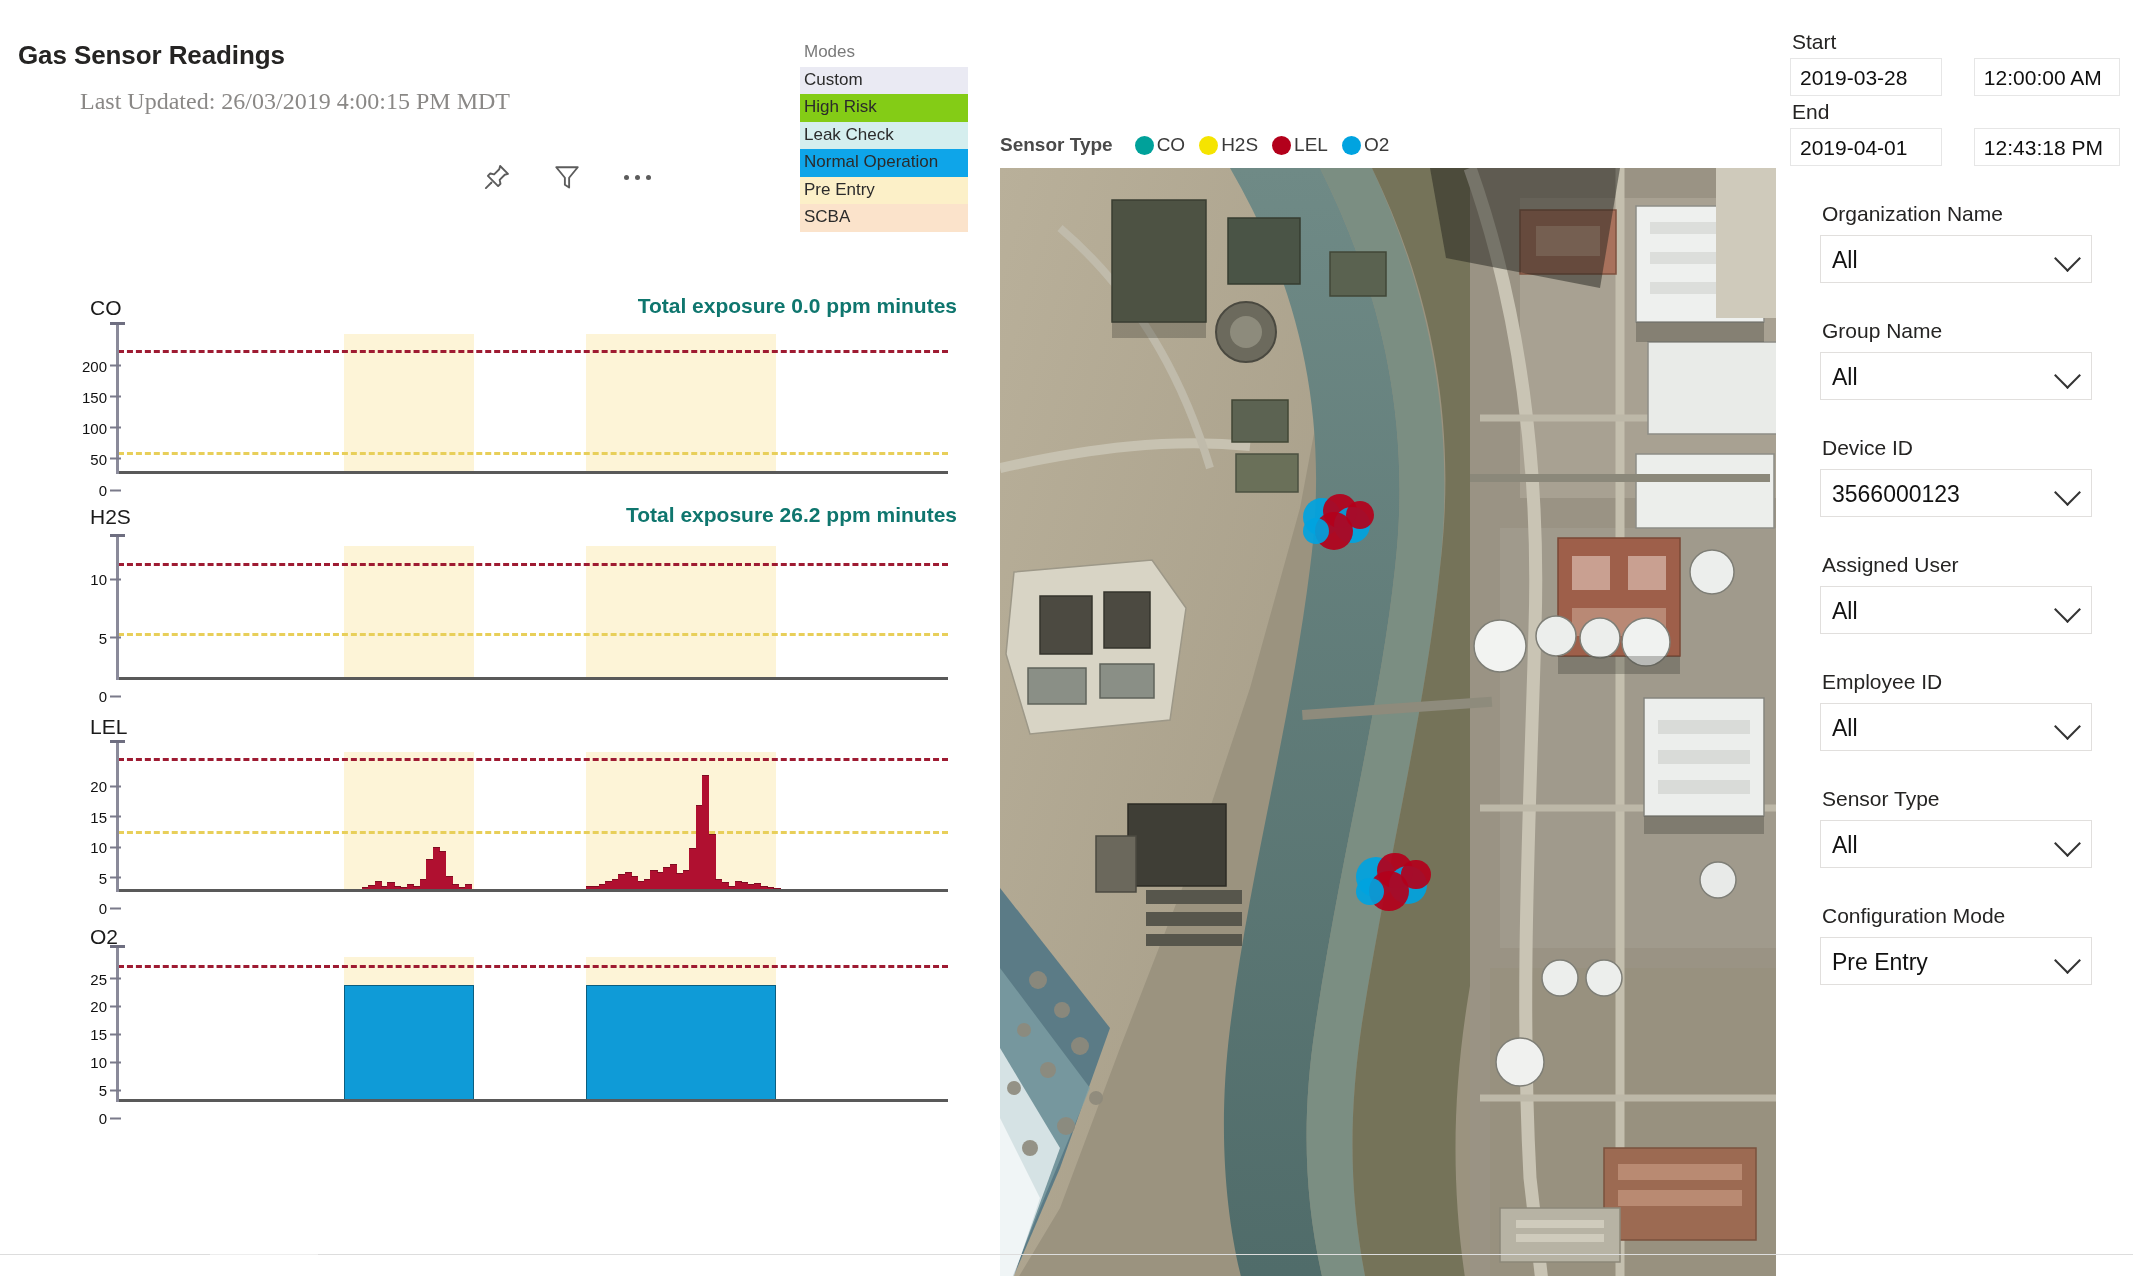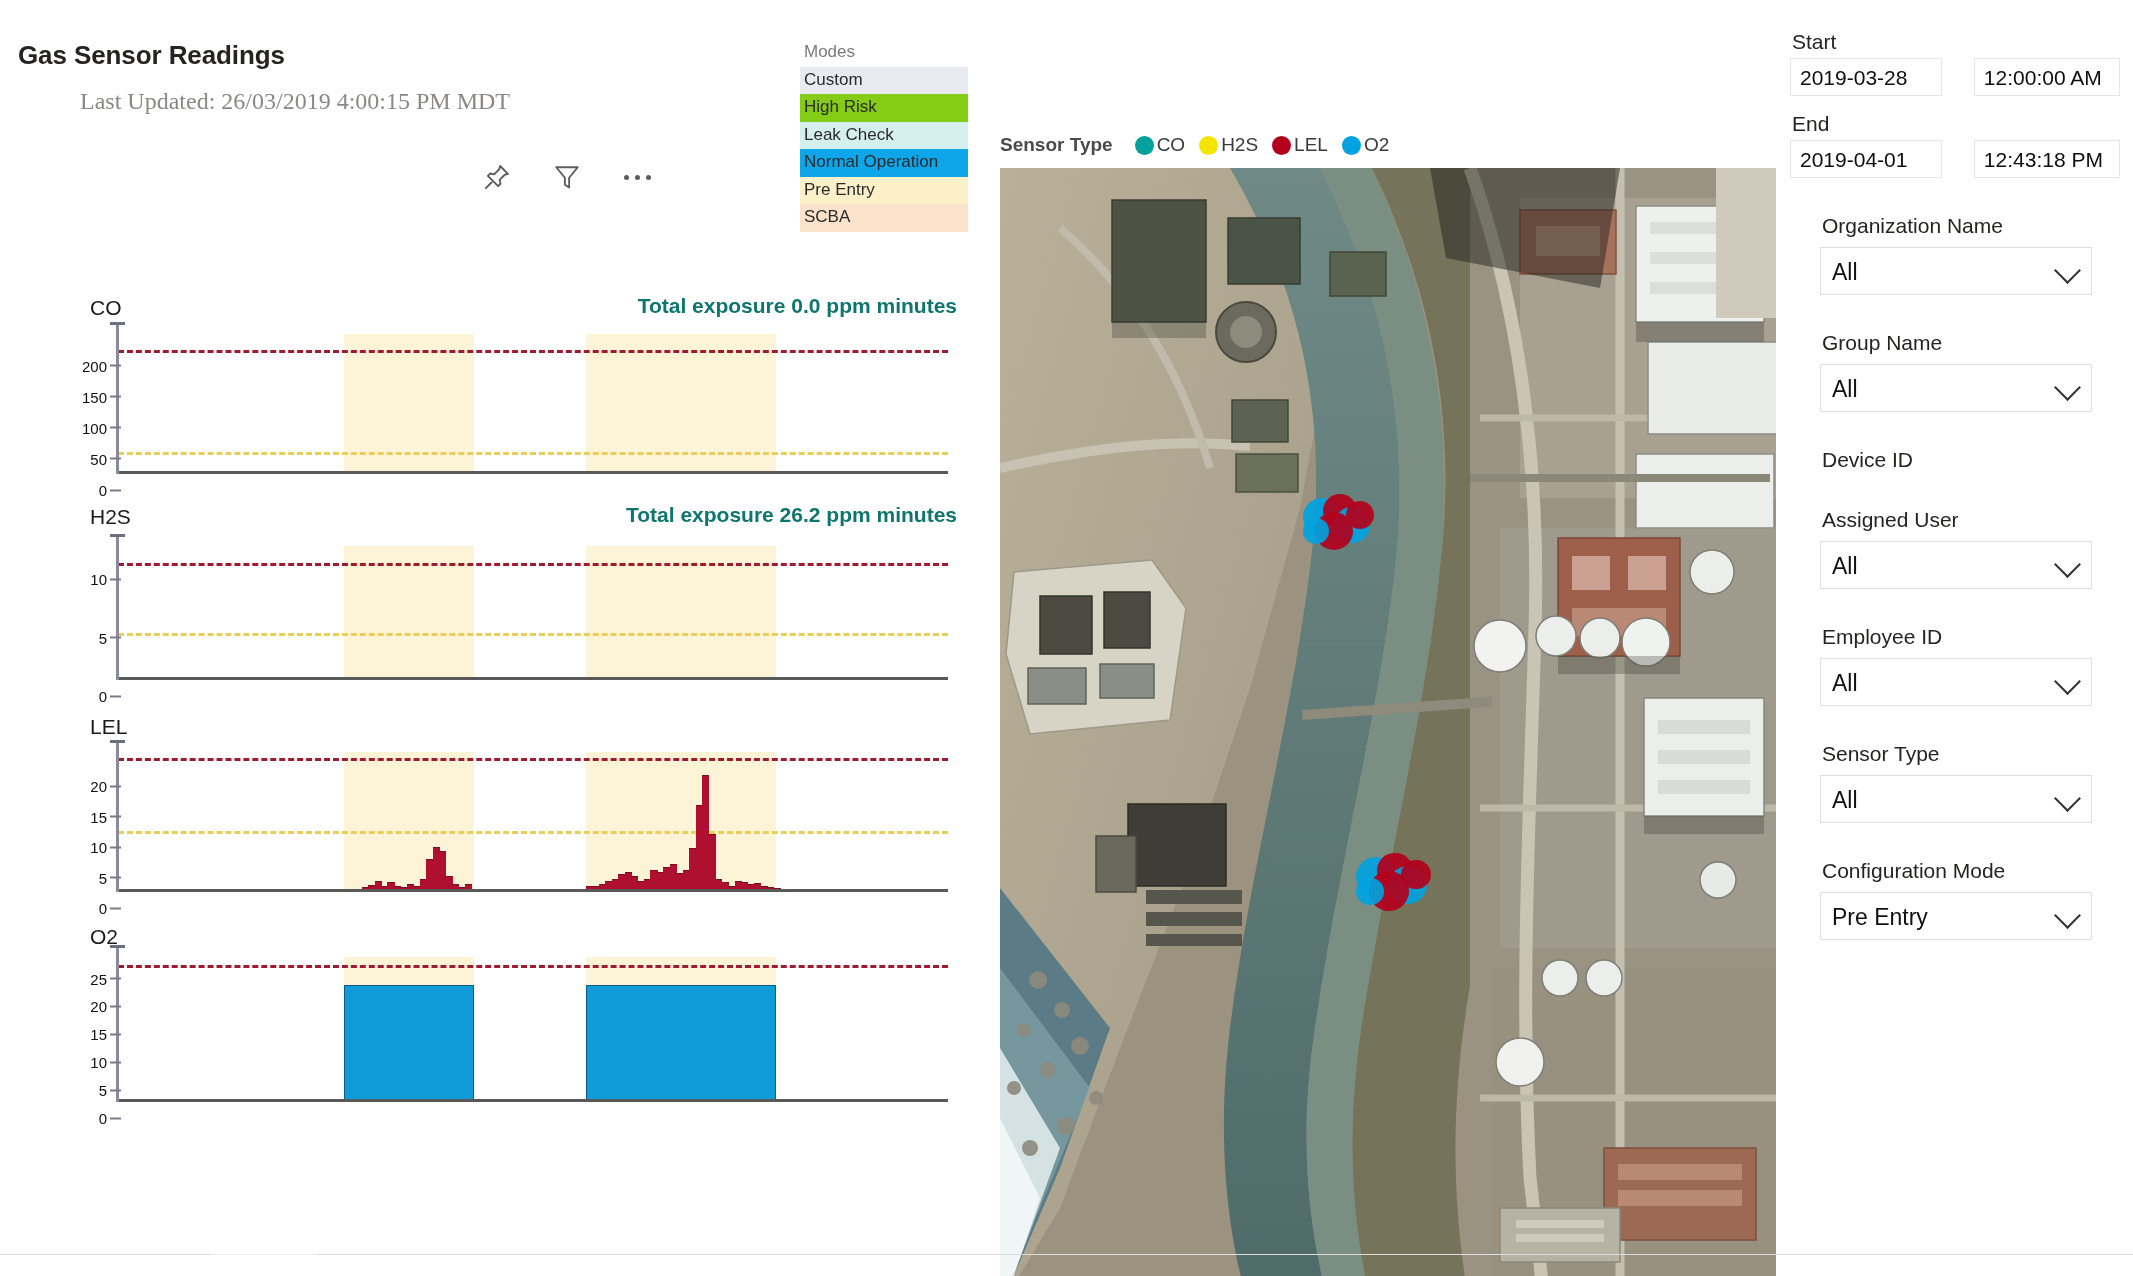--- a/index.html
+++ b/index.html
@@ -94,21 +94,21 @@
     overflow:hidden;background:#8d8673;
   }
   #map .layer{position:absolute;inset:0;}
 
   .marker{position:absolute;border-radius:50%;opacity:.92;}
 
   
   #filters{position:absolute;left:1790px;top:30px;width:330px;}
   .f-label{font-size:21px;color:#252423;margin:0 0 5px 2px;}
   .f-sublabel{font-size:21px;color:#252423;margin:0 0 4px 2px;}
-  .dt-row{display:flex;gap:32px;margin-bottom:16px;justify-content:space-between;}
+  .dt-row{display:flex;gap:32px;margin-bottom:4px;justify-content:space-between;}
   .dt-box{
     background:#fff;border:1px solid #e6e6e6;
     height:38px;line-height:38px;padding:0 9px;
     font-size:21px;color:#0f0f0f;box-sizing:border-box;
   }
   .dt-date{width:158px;}
   .dt-time{width:152px;}
   .f-group{margin-top:36px;padding-left:30px;}
   .f-group .f-label{font-size:21px;color:#252423;margin-bottom:9px;}
   .sel{
@@ -487,20 +487,21 @@
         <div class="f-group">
           <div class="f-label">Organization Name</div>
           <div class="sel"><span>All</span><span class="chev"></span></div>
         </div>
         <div class="f-group">
           <div class="f-label">Group Name</div>
           <div class="sel"><span>All</span><span class="chev"></span></div>
         </div>
         <div class="f-group">
           <div class="f-label">Device ID</div>
+          <div class="sel"><span>3566000123</span><span class="chev"></span></div>
         </div>
         <div class="f-group">
           <div class="f-label">Assigned User</div>
           <div class="sel"><span>All</span><span class="chev"></span></div>
         </div>
         <div class="f-group">
           <div class="f-label">Employee ID</div>
           <div class="sel"><span>All</span><span class="chev"></span></div>
         </div>
         <div class="f-group">

